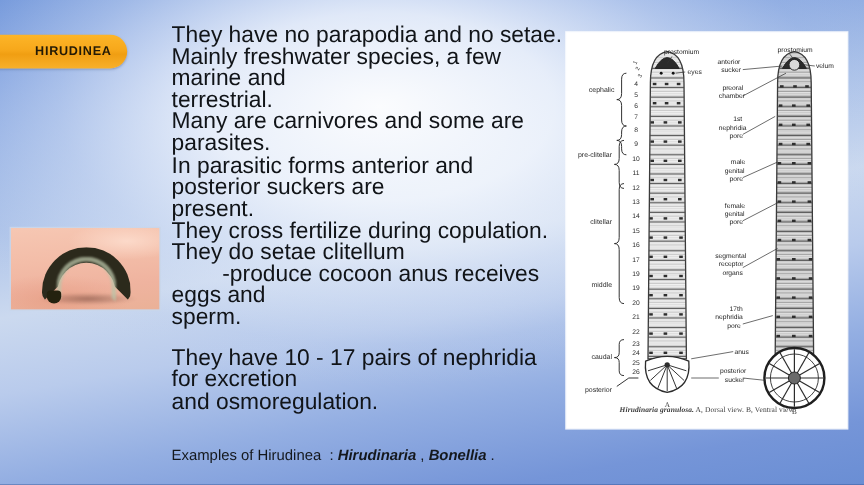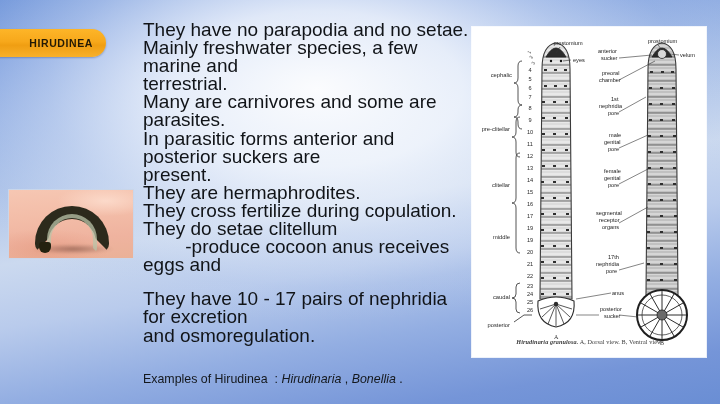--- a/index.html
+++ b/index.html
@@ -121,20 +121,21 @@
   #examples {
     position: absolute;
     left: 143px;
     top: 372px;
     font-size: 12.4px;
     color: #14181d;
     white-space: pre;
   }
   #examples .sci {
     font-style: italic;
+    font-weight: bold;
   }
 
   
   #figure {
     position: absolute;
     left: 472px;
     top: 27px;
     width: 234px;
     height: 330px;
     background: #ffffff;
@@ -172,24 +173,24 @@
     <div class="leech-tail"></div>
   </div>
 
   <div id="body-text">
     <div class="line">They have no parapodia and no setae.</div>
     <div class="line">Mainly freshwater species, a few marine and</div>
     <div class="line">terrestrial.</div>
     <div class="line">Many are carnivores and some are parasites.</div>
     <div class="line">In parasitic forms anterior and posterior suckers are</div>
     <div class="line">present.</div>
-    <div class="line">They are hermaphrodites.</div>
     <div class="line">They cross fertilize during copulation.</div>
     <div class="line">They do setae clitellum</div>
     <div class="line">        -produce cocoon anus receives eggs and</div>
+    <div class="line">sperm.</div>
     <div class="gap"></div>
     <div class="line">They have 10 - 17 pairs of nephridia for excretion</div>
     <div class="line">and osmoregulation.</div>
   </div>
 
   <div id="examples"><span>Examples of Hirudinea  : </span><span class="sci">Hirudinaria</span><span> , </span><span class="sci">Bonellia</span><span> .</span></div>
 
   <div id="figure">
     <svg id="fig-svg" width="234" height="330" viewBox="0 0 234 330">
       <defs>

